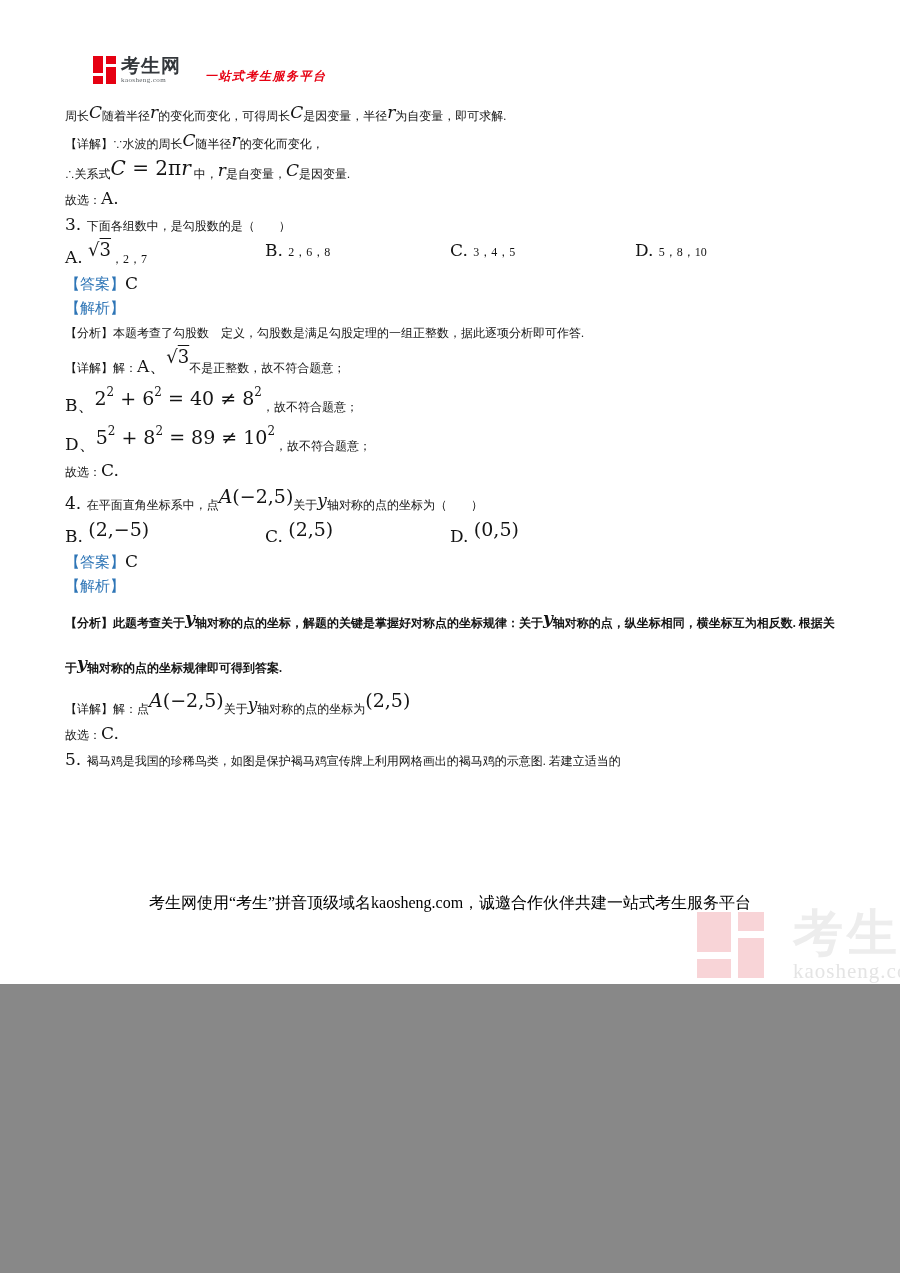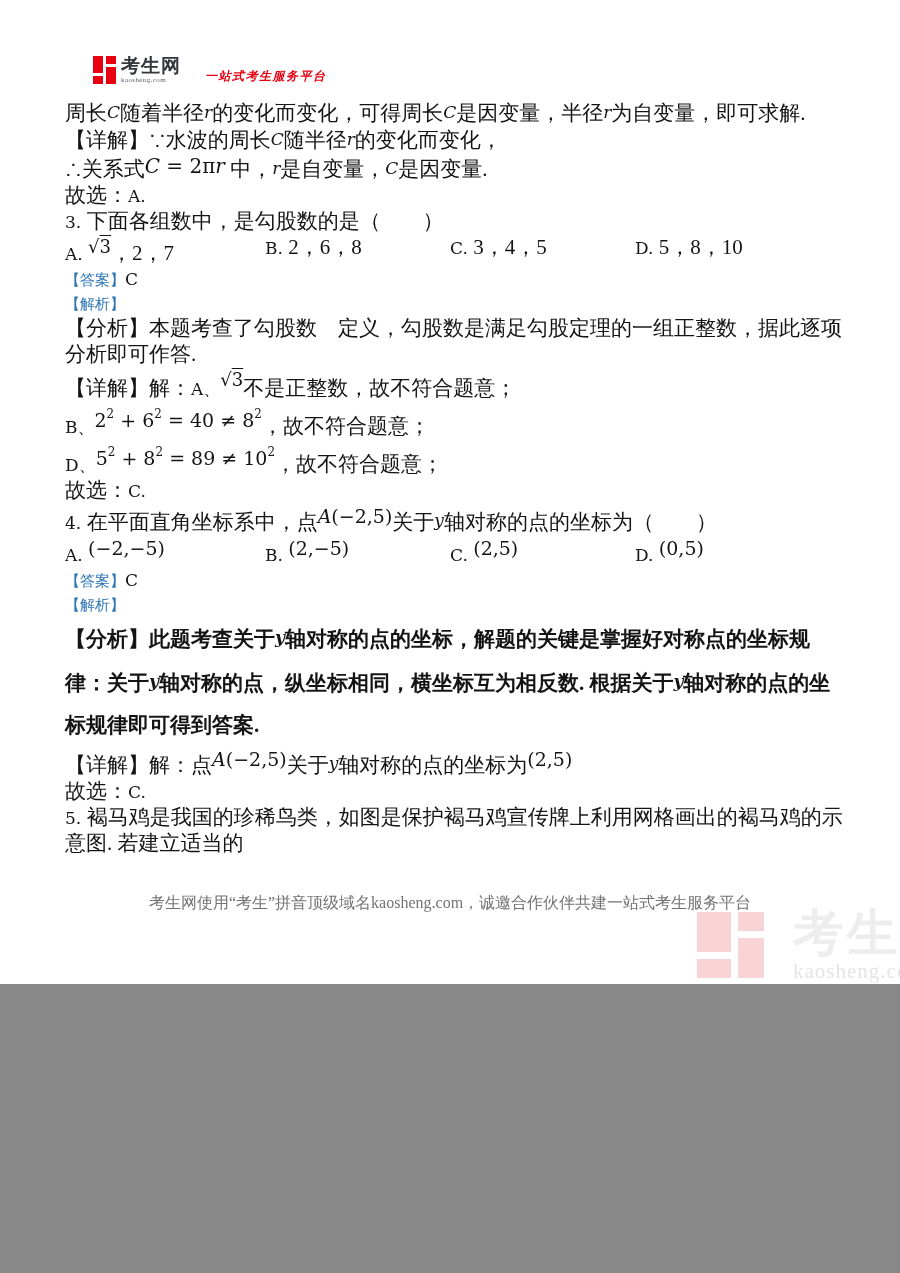--- a/index.html
+++ b/index.html
@@ -30,30 +30,30 @@
   .logo-domain{font-size:7px;color:#5a5f63;letter-spacing:.4px;margin-top:2px;}
   .tagline{margin-left:24px;margin-top:12px;font-size:12px;font-weight:700;font-style:italic;color:var(--red);letter-spacing:1.5px;white-space:nowrap;}
   
   .doc{position:absolute;left:65px;top:100px;width:778px;}
   .line{margin-top:0;line-height:24px;min-height:24px;font-size:16px;}
   .line:first-child{margin-top:0;}
   .line.wrap2{line-height:40px;font-weight:bold;}
   .line.opts{display:grid;grid-template-columns:200px 185px 185px 1fr;}
   .opt-item{white-space:nowrap;}
   
-  .k-n{font-size:21px;}
+  .k-n{font-size:12px;}
   .k-b{font-size:15px;color:var(--blue);}
   .k-m{font-family:"DejaVu Serif",serif;font-style:italic;font-size:17px;vertical-align:2px;}
   .k-e{font-family:"DejaVu Serif",serif;font-size:19px;vertical-align:6px;}
   .k-c{font-family:"DejaVu Serif",serif;font-size:17px;}
   .k-s{font-family:"DejaVu Serif",serif;font-size:12px;vertical-align:15px;}
   .k-q{font-family:"DejaVu Serif",serif;font-size:18px;vertical-align:7px;}
   .k-q .bar{text-decoration:overline;}
   
-  .footer-text{position:absolute;left:0;bottom:70px;width:100%;text-align:center;font-size:16px;color:#737373;}
+  .footer-text{position:absolute;left:0;bottom:70px;width:100%;text-align:center;font-size:16px;color:#000000;}
   .watermark{position:absolute;right:-55px;bottom:2px;display:flex;align-items:center;}
   .wmark{position:relative;width:80px;height:66px;flex:0 0 auto;}
   .wmark .blk{position:absolute;background:#f8d4d7;}
   .wmark .b1{left:0;top:0;width:34px;height:40px;}
   .wmark .b2{left:0;top:47px;width:34px;height:19px;}
   .wmark .b3{left:41px;top:0;width:26px;height:19px;}
   .wmark .b4{left:41px;top:26px;width:26px;height:40px;}
   .wm-txt{margin-left:16px;line-height:1;}
   .wm-title{font-size:50px;font-weight:700;color:#ededed;letter-spacing:4px;white-space:nowrap;}
   .wm-domain{font-size:21px;color:#e4e4e4;letter-spacing:1px;margin-top:3px;white-space:nowrap;}
@@ -91,21 +91,20 @@
       </div>
       <div class="line"><span class="k-b">【答案】</span><span class="k-c">C</span></div>
       <div class="line"><span class="k-b">【解析】</span></div>
       <div class="line"><span class="k-n">【分析】本题考查了勾股数　定义，勾股数是满足勾股定理的一组正整数，据此逐项分析即可作答.</span></div>
       <div class="line"><span class="k-n">【详解】解：</span><span class="k-c">A、</span><span class="k-q" style="vertical-align: 9px;">√<span class="bar">3</span></span><span class="k-n">不是正整数，故不符合题意；</span></div>
       <div class="line"><span class="k-c">B、</span><span class="k-e">2</span><span class="k-s">2</span><span class="k-e"> + 6</span><span class="k-s">2</span><span class="k-e"> = 40 ≠ 8</span><span class="k-s">2</span><span class="k-n">，故不符合题意；</span></div>
       <div class="line"><span class="k-c">D、</span><span class="k-e">5</span><span class="k-s">2</span><span class="k-e"> + 8</span><span class="k-s">2</span><span class="k-e"> = 89 ≠ 10</span><span class="k-s">2</span><span class="k-n">，故不符合题意；</span></div>
       <div class="line"><span class="k-n">故选：</span><span class="k-c">C.</span></div>
       <div class="line"><span class="k-c">4. </span><span class="k-n">在平面直角坐标系中，点</span><span class="k-m" style="font-size: 19px; vertical-align: 6px;">A</span><span class="k-e">(−2,5)</span><span class="k-n">关于</span><span class="k-m" style="vertical-align: 3px;">y</span><span class="k-n">轴对称的点的坐标为（　　）</span></div>
       <div class="line opts">
-        <span class="opt-item"><span class="k-c">A. </span><span class="k-e">(−2,−5)</span></span>
         <span class="opt-item"><span class="k-c">B. </span><span class="k-e">(2,−5)</span></span>
         <span class="opt-item"><span class="k-c">C. </span><span class="k-e">(2,5)</span></span>
         <span class="opt-item"><span class="k-c">D. </span><span class="k-e">(0,5)</span></span>
       </div>
       <div class="line"><span class="k-b">【答案】</span><span class="k-c">C</span></div>
       <div class="line"><span class="k-b">【解析】</span></div>
       <div class="line wrap2"><span class="k-n">【分析】此题考查关于</span><span class="k-m" style="vertical-align: 3px;">y</span><span class="k-n">轴对称的点的坐标，解题的关键是掌握好对称点的坐标规律：关于</span><span class="k-m" style="vertical-align: 3px;">y</span><span class="k-n">轴对称的点，纵坐标相同，横坐标互为相反数. 根据关于</span><span class="k-m" style="vertical-align: 3px;">y</span><span class="k-n">轴对称的点的坐标规律即可得到答案.</span></div>
       <div class="line"><span class="k-n">【详解】解：点</span><span class="k-m" style="font-size: 19px; vertical-align: 6px;">A</span><span class="k-e">(−2,5)</span><span class="k-n">关于</span><span class="k-m" style="vertical-align: 3px;">y</span><span class="k-n">轴对称的点的坐标为</span><span class="k-e">(2,5)</span></div>
       <div class="line"><span class="k-n">故选：</span><span class="k-c">C.</span></div>
       <div class="line"><span class="k-c">5. </span><span class="k-n">褐马鸡是我国的珍稀鸟类，如图是保护褐马鸡宣传牌上利用网格画出的褐马鸡的示意图. 若建立适当的</span></div>

